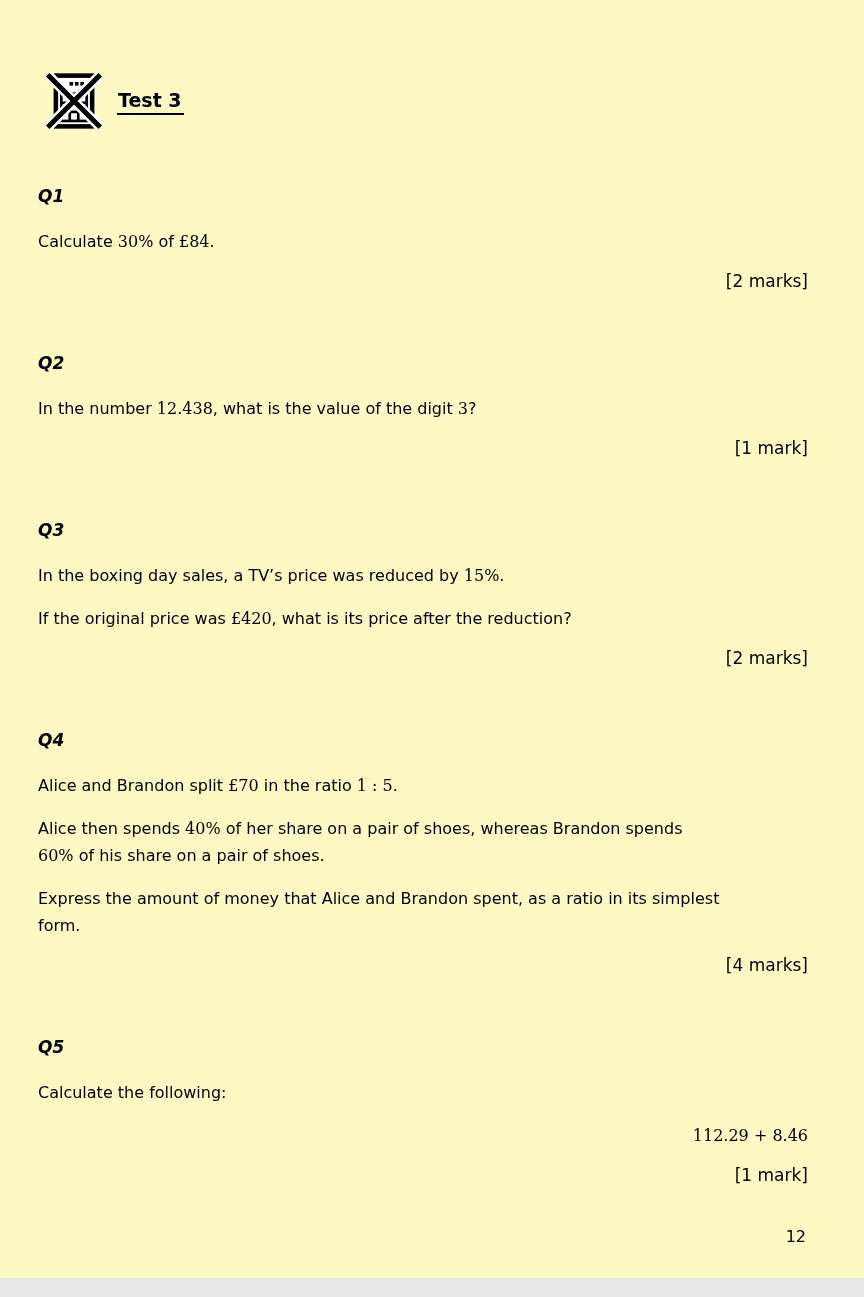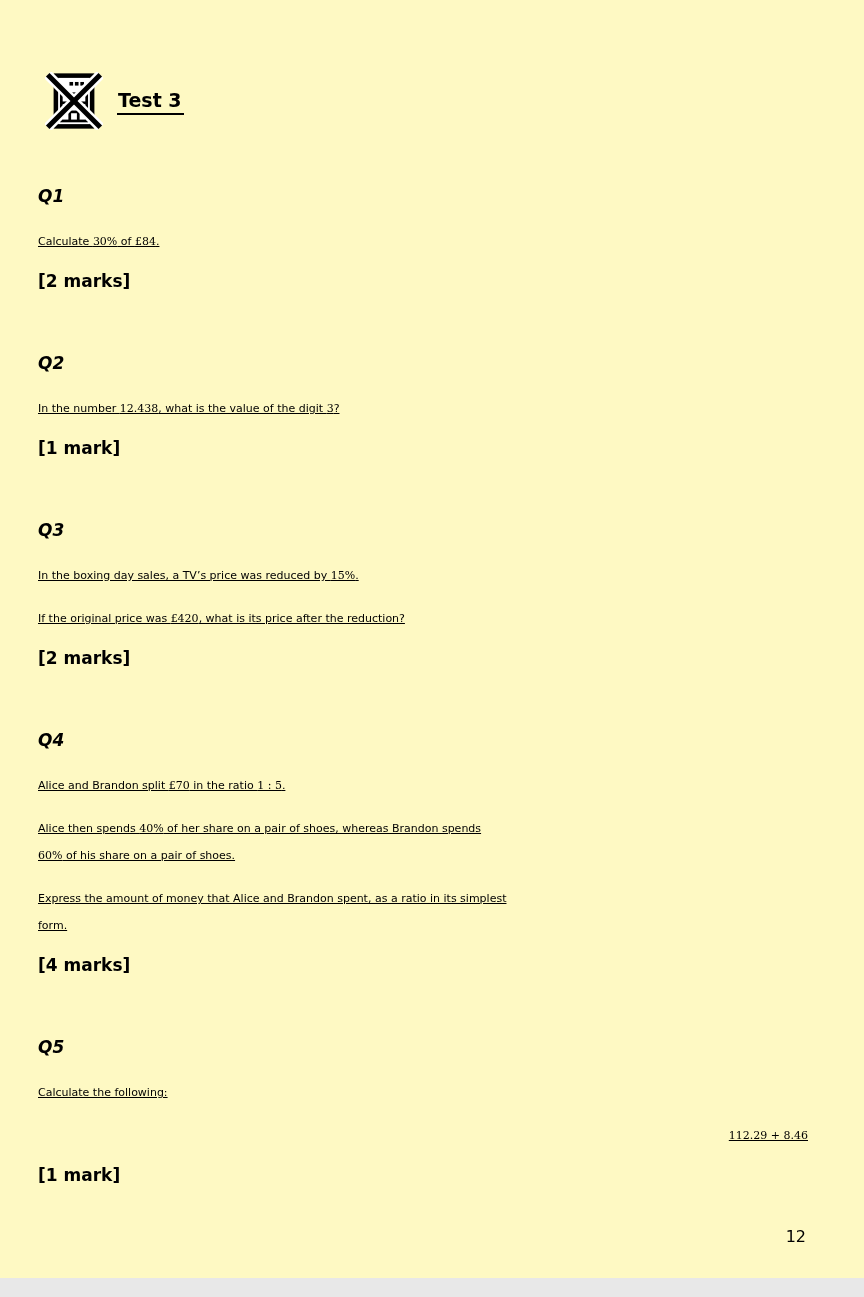--- a/index.html
+++ b/index.html
@@ -36,30 +36,29 @@
   .q-label {
     font-size: 17px;
     font-weight: bold;
     line-height: 20px;
     margin-bottom: 22px;
     font-style: italic;
   }
   .qtext {
     margin: 0 0 16px 0;
     line-height: 27px;
-    font-size: 11px;
-    text-decoration: underline;
+    font-size: 16px;
   }
   .qtext.center { text-align: right; }
   .math {
     font-family: "DejaVu Serif", "Liberation Serif", serif;
   }
   .marks {
-    text-align: left;
-    font-weight: bold;
+    text-align: right;
+    font-weight: normal;
     font-size: 17px;
     line-height: 20px;
     margin-top: 0;
   }
   .page-number {
     position: absolute;
     top: 1226px;
     right: 58px;
     font-size: 16px;
     line-height: 22px;

